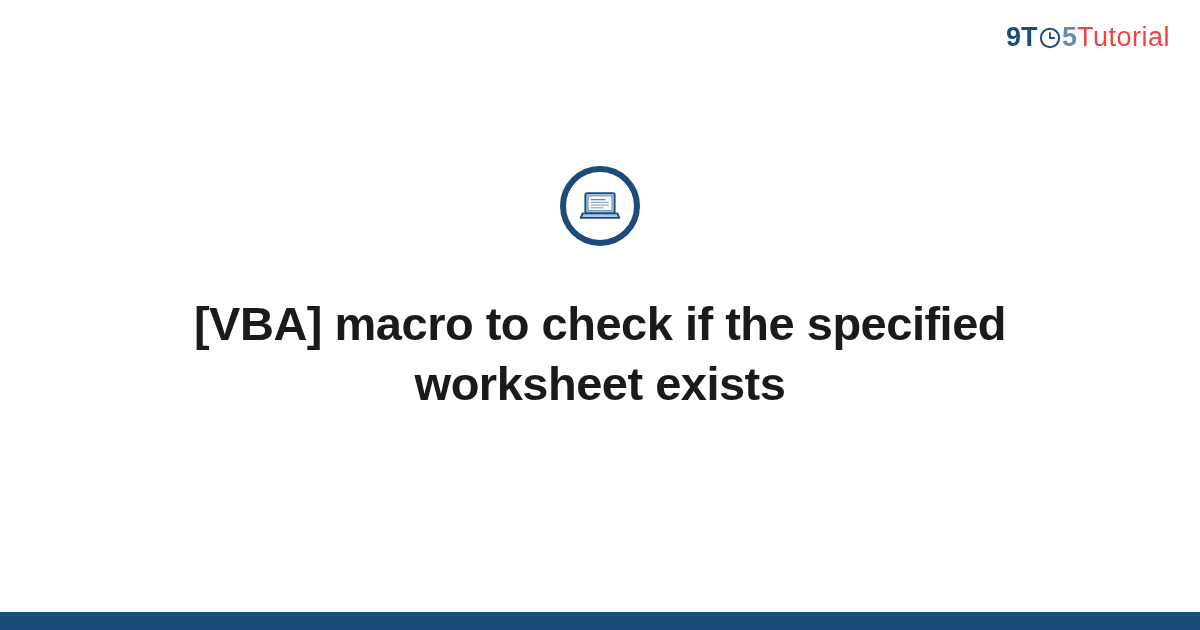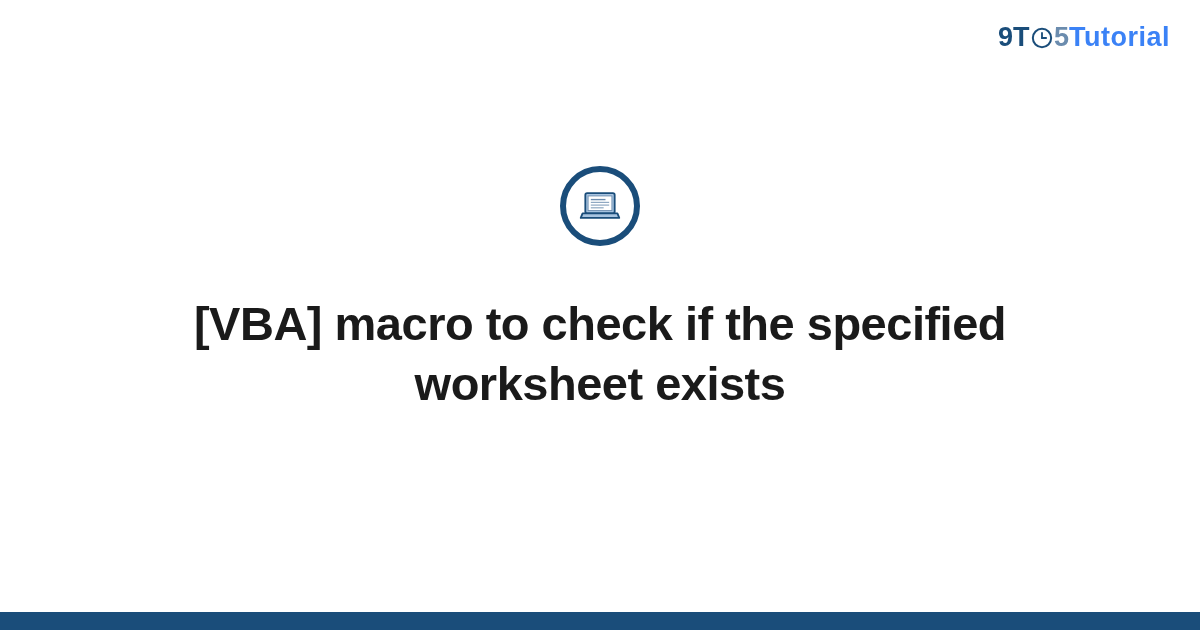--- a/index.html
+++ b/index.html
@@ -38,22 +38,22 @@
       align-items: center;
       margin: 0 1px;
       position: relative;
       top: 3px;
     }
     .logo .five {
       color: #6b8cae;
       font-weight: 700;
     }
     .logo .tutorial {
-      color: #3b82f6;
-      font-weight: 700;
+      color: #ef4444;
+      font-weight: 400;
       letter-spacing: 0.5px;
     }
     .content {
       position: absolute;
       top: 0;
       left: 0;
       right: 0;
       bottom: 0;
       display: flex;
       flex-direction: column;

